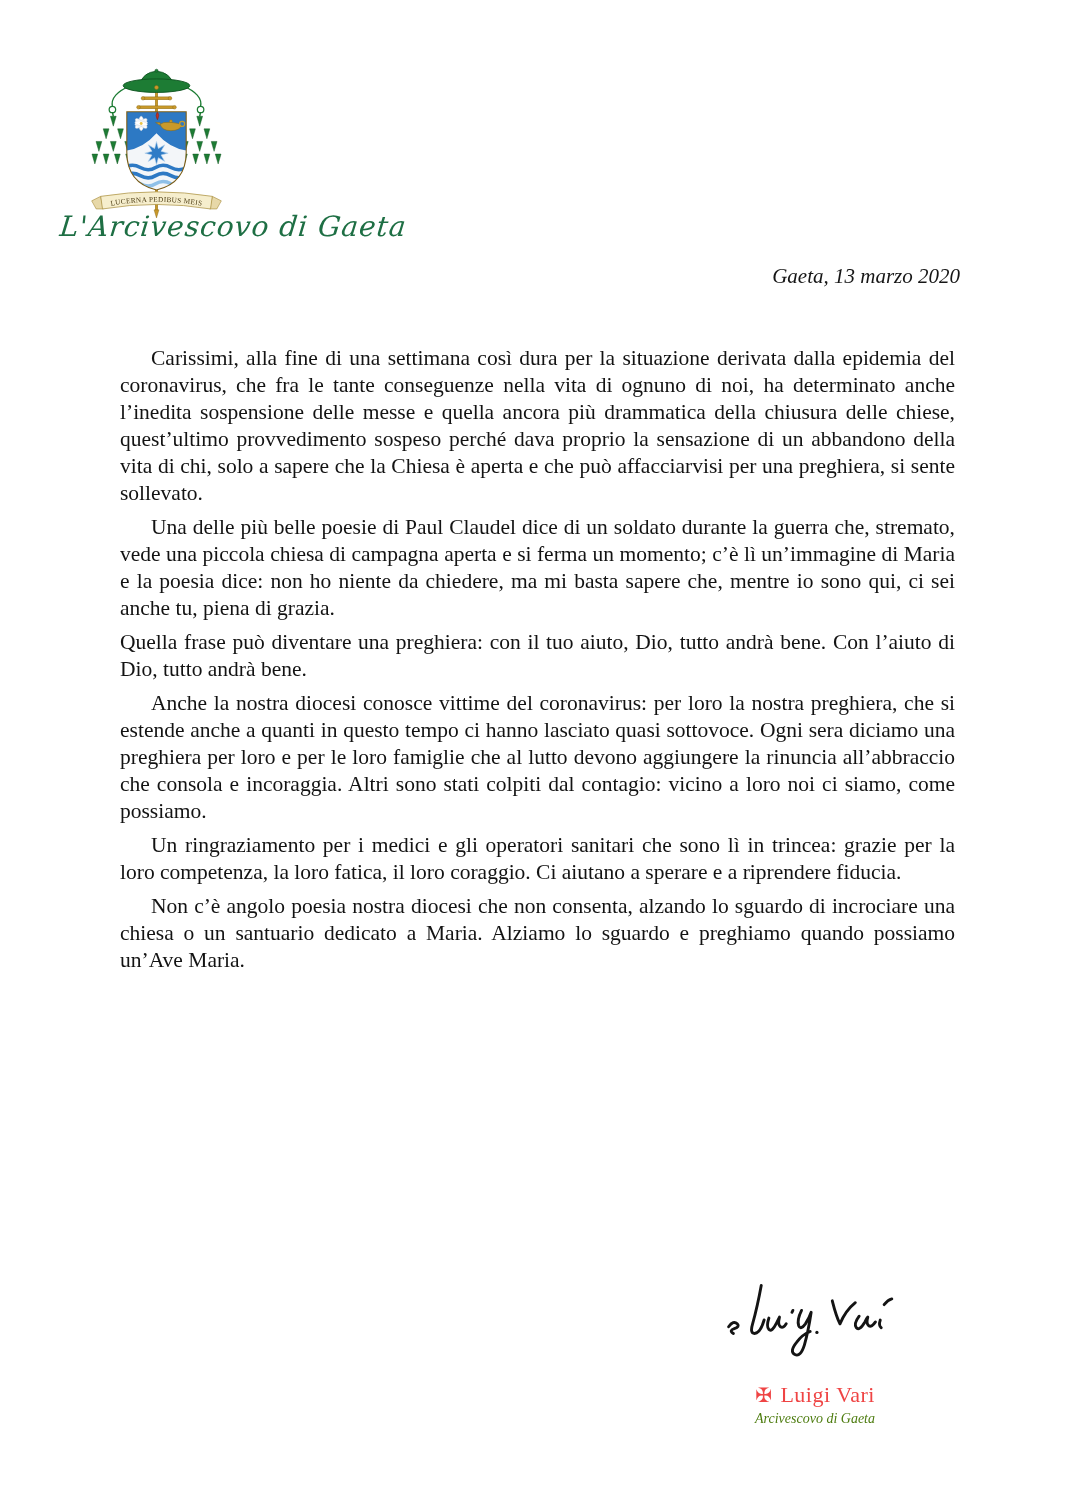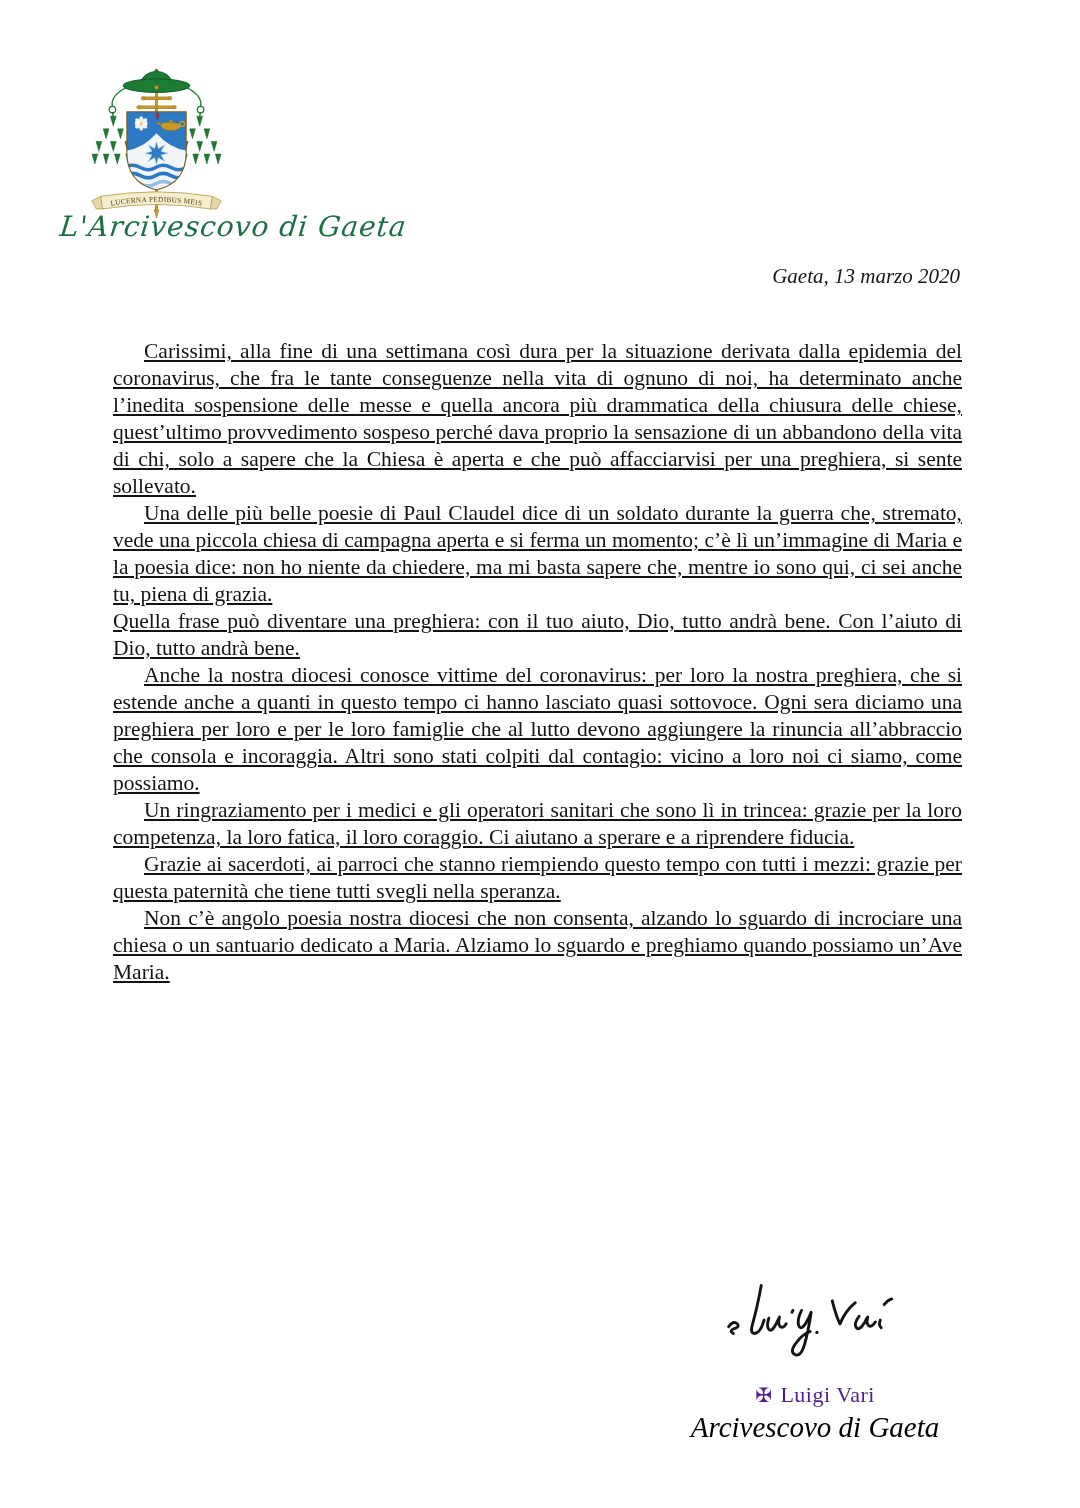--- a/index.html
+++ b/index.html
@@ -31,40 +31,40 @@
     color:#161616;
   }
   
   .body{
     position:absolute;left:113px;top:338px;width:849px;
     font-size:21.5px;
     line-height:27px;
     text-align:justify;
     color:#131313;
   }
-  .body p{margin:0;padding:0;text-decoration:underline;}
+  .body p{margin:7px;padding:0;}
   .body p.indent{text-indent:31px;}
   
   .sig-block{
     position:absolute;left:660px;top:1272px;width:310px;
     text-align:center;
   }
   .sig-svg{display:block;margin:0 auto;width:200px;height:96px;}
   .sig-name{
     margin-top:14px;
     font-size:22px;
-    color:#4c1d95;
+    color:#ef4444;
     letter-spacing:0.5px;
   }
   .sig-name .cross{font-size:20px;margin-right:8px;}
   .sig-title{
     margin-top:3px;
     font-style:italic;
-    font-size:29px;
-    color:#000000;
+    font-size:14px;
+    color:#4d7c0f;
   }
   .motto-text{font-family:"Liberation Serif",serif;}
 </style>
 </head>
 <body>
 
 <div class="page">
 
   <div class="crest">
     <svg viewBox="0 0 150 175" width="135" height="158" aria-hidden="true">
@@ -178,21 +178,20 @@
   <div class="sender-script">L'Arcivescovo di Gaeta</div>
 
   <div class="dateline">Gaeta, 13 marzo 2020</div>
 
   <main class="body">
     <p class="indent">Carissimi, alla fine di una settimana così dura per la situazione derivata dalla epidemia del coronavirus, che fra le tante conseguenze nella vita di ognuno di noi, ha determinato anche l’inedita sospensione delle messe e quella ancora più drammatica della chiusura delle chiese, quest’ultimo provvedimento sospeso perché dava proprio la sensazione di un abbandono della vita di chi, solo a sapere che la Chiesa è aperta e che può affacciarvisi per una preghiera, si sente sollevato.</p>
     <p class="indent">Una delle più belle poesie di Paul Claudel dice di un soldato durante la guerra che, stremato, vede una piccola chiesa di campagna aperta e si ferma un momento; c’è lì un’immagine di Maria e la poesia dice: non ho niente da chiedere, ma mi basta sapere che, mentre io sono qui, ci sei anche tu, piena di grazia.</p>
     <p>Quella frase può diventare una preghiera: con il tuo aiuto, Dio, tutto andrà bene. Con l’aiuto di Dio, tutto andrà bene.</p>
     <p class="indent">Anche la nostra diocesi conosce vittime del coronavirus: per loro la nostra preghiera, che si estende anche a quanti in questo tempo ci hanno lasciato quasi sottovoce. Ogni sera diciamo una preghiera per loro e per le loro famiglie che al lutto devono aggiungere la rinuncia all’abbraccio che consola e incoraggia. Altri sono stati colpiti dal contagio: vicino a loro noi ci siamo, come possiamo.</p>
     <p class="indent">Un ringraziamento per i medici e gli operatori sanitari che sono lì in trincea: grazie per la loro competenza, la loro fatica, il loro coraggio. Ci aiutano a sperare e a riprendere fiducia.</p>
-    <p class="indent">Grazie ai sacerdoti, ai parroci che stanno riempiendo questo tempo con tutti i mezzi: grazie per questa paternità che tiene tutti svegli nella speranza.</p>
     <p class="indent">Non c’è angolo poesia nostra diocesi che non consenta, alzando lo sguardo di incrociare una chiesa o un santuario dedicato a Maria. Alziamo lo sguardo e preghiamo quando possiamo un’Ave Maria.</p>
   </main>
 
   <div class="sig-block">
     <svg class="sig-svg" viewBox="0 0 200 100" aria-hidden="true">
       <g stroke="#141414" stroke-width="3" fill="none" stroke-linecap="round" stroke-linejoin="round">
         <path d="M10,57 q5,-7 9,-3 q3,3 -3,5 q-6,2 -1,5"></path>
         <path d="M44,14 q-4,22 -9,40 q-3,10 2,10 q6,0 10,-14"></path>
         <path d="M52,48 q-3,9 0,12 q3,3 8,-7 q2,-4 3,-6 q-2,8 1,10 q3,2 6,-3"></path>
         <path d="M76,42 l1,-2"></path>

